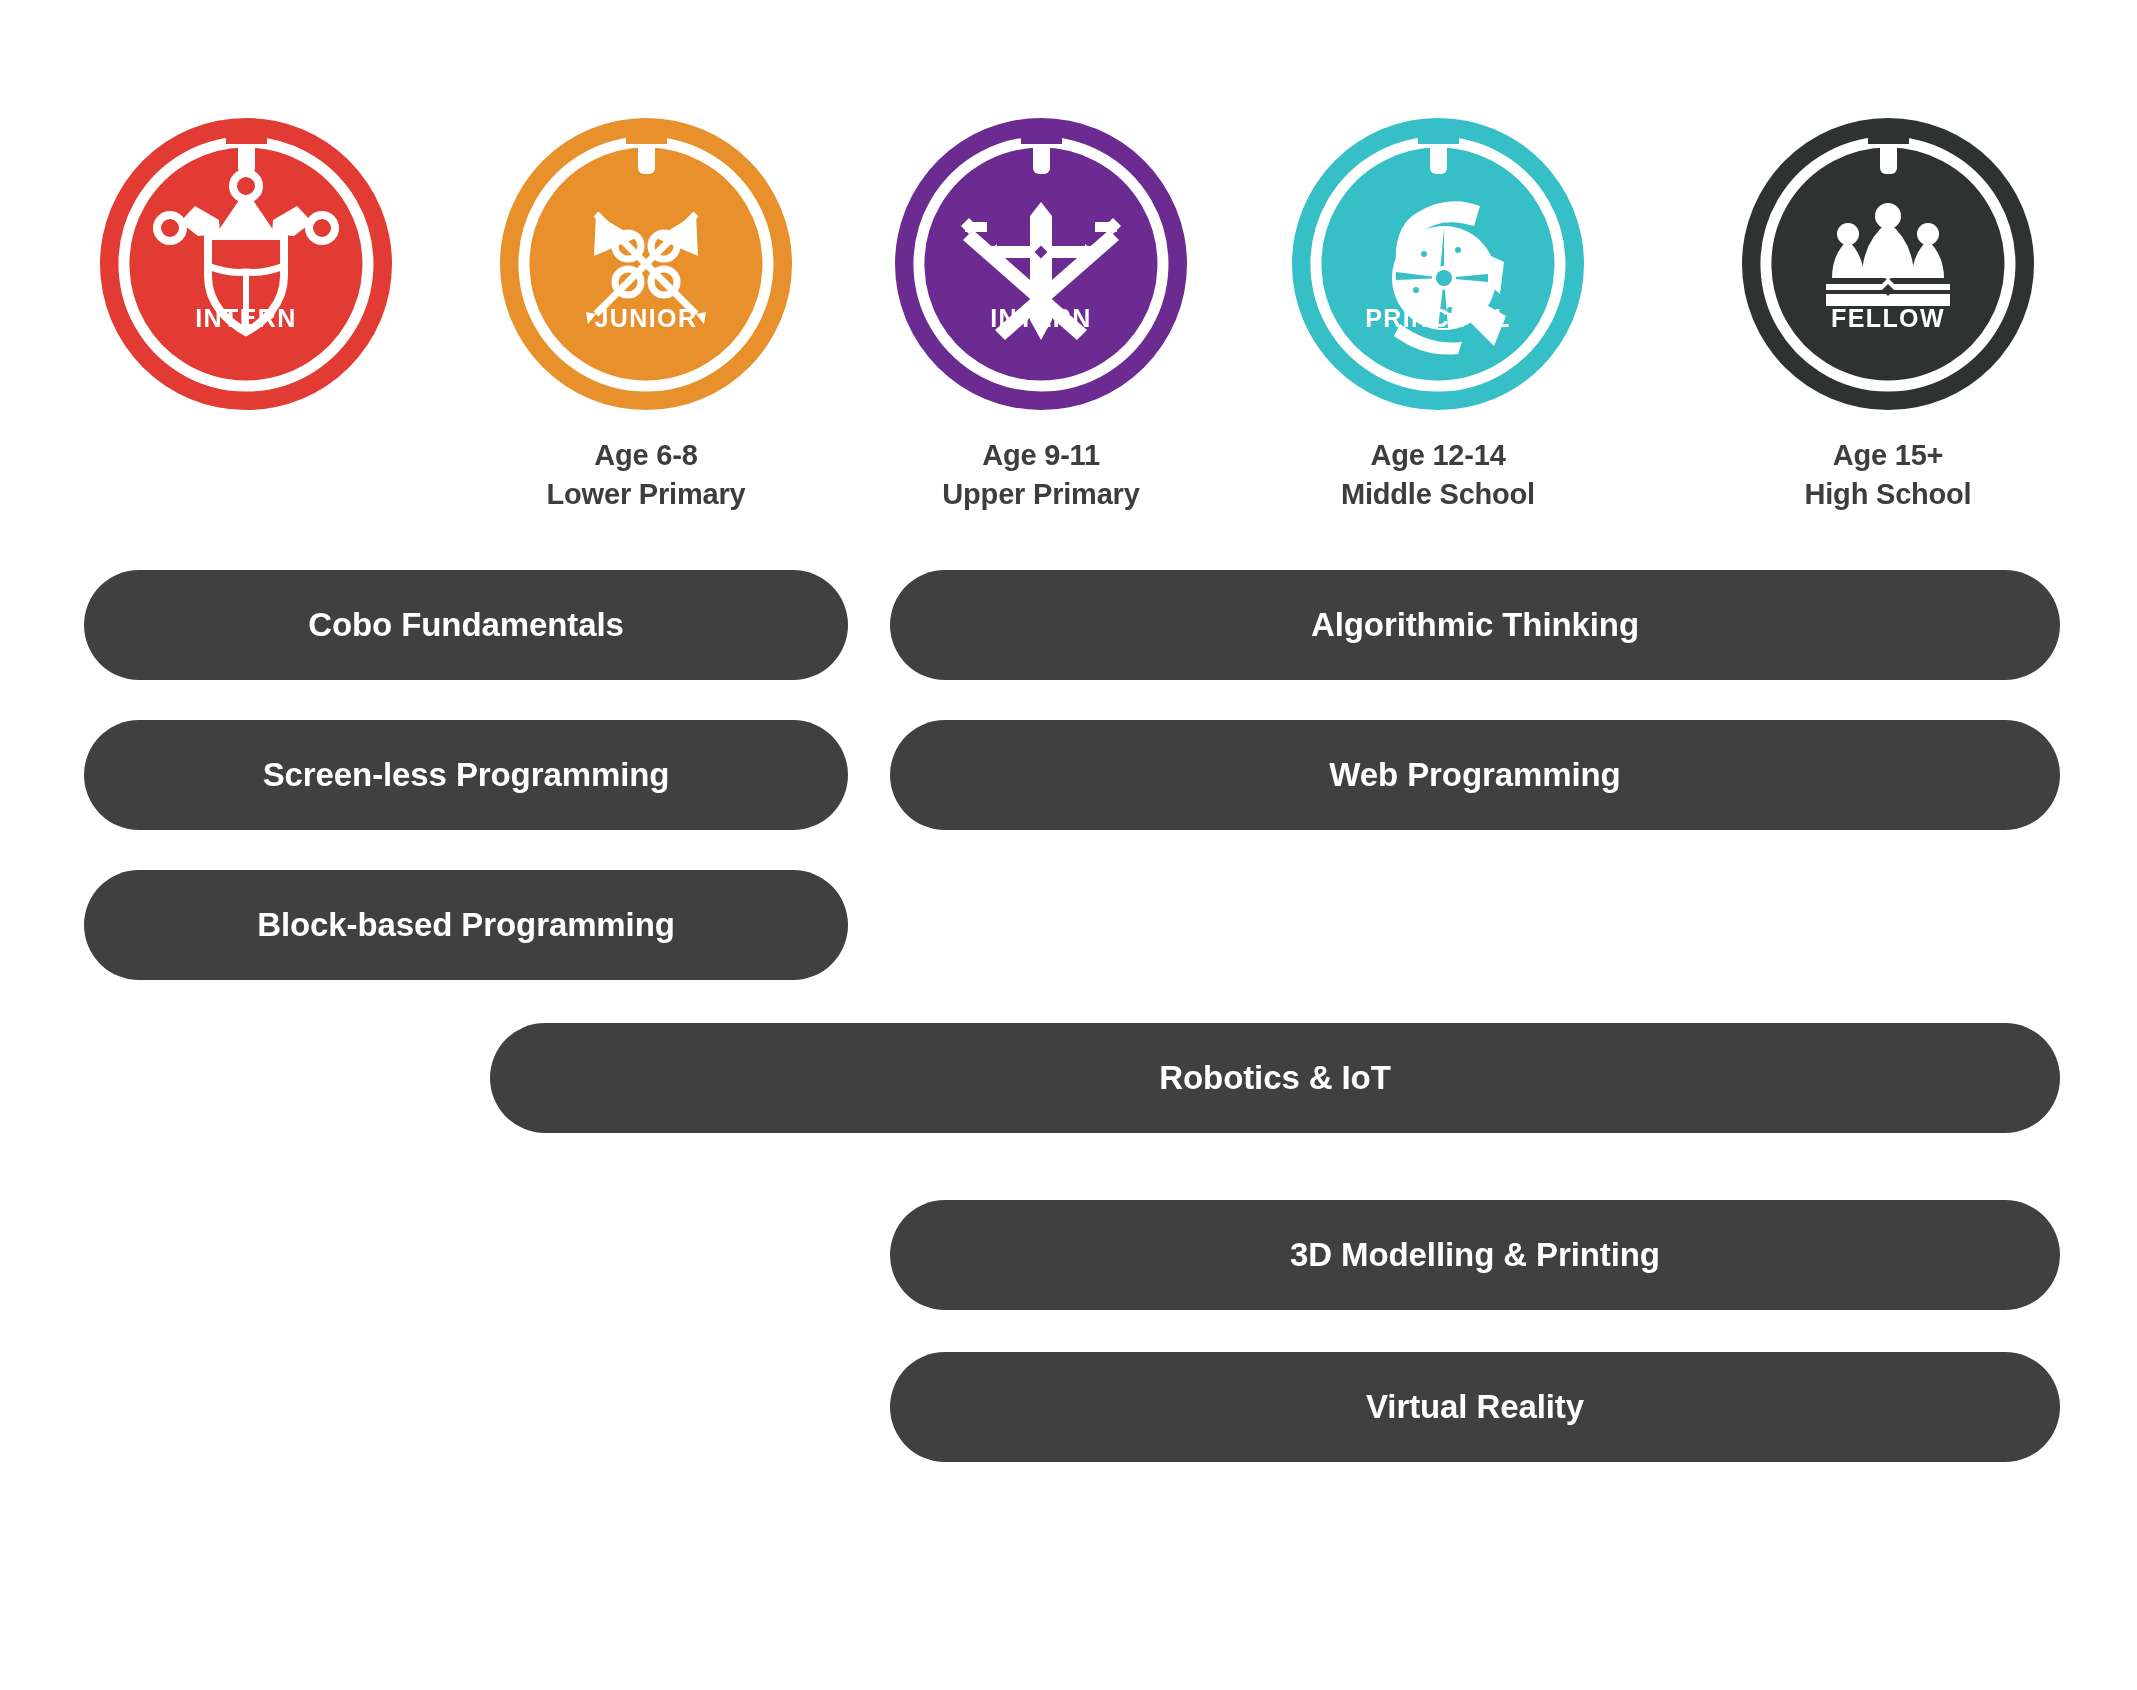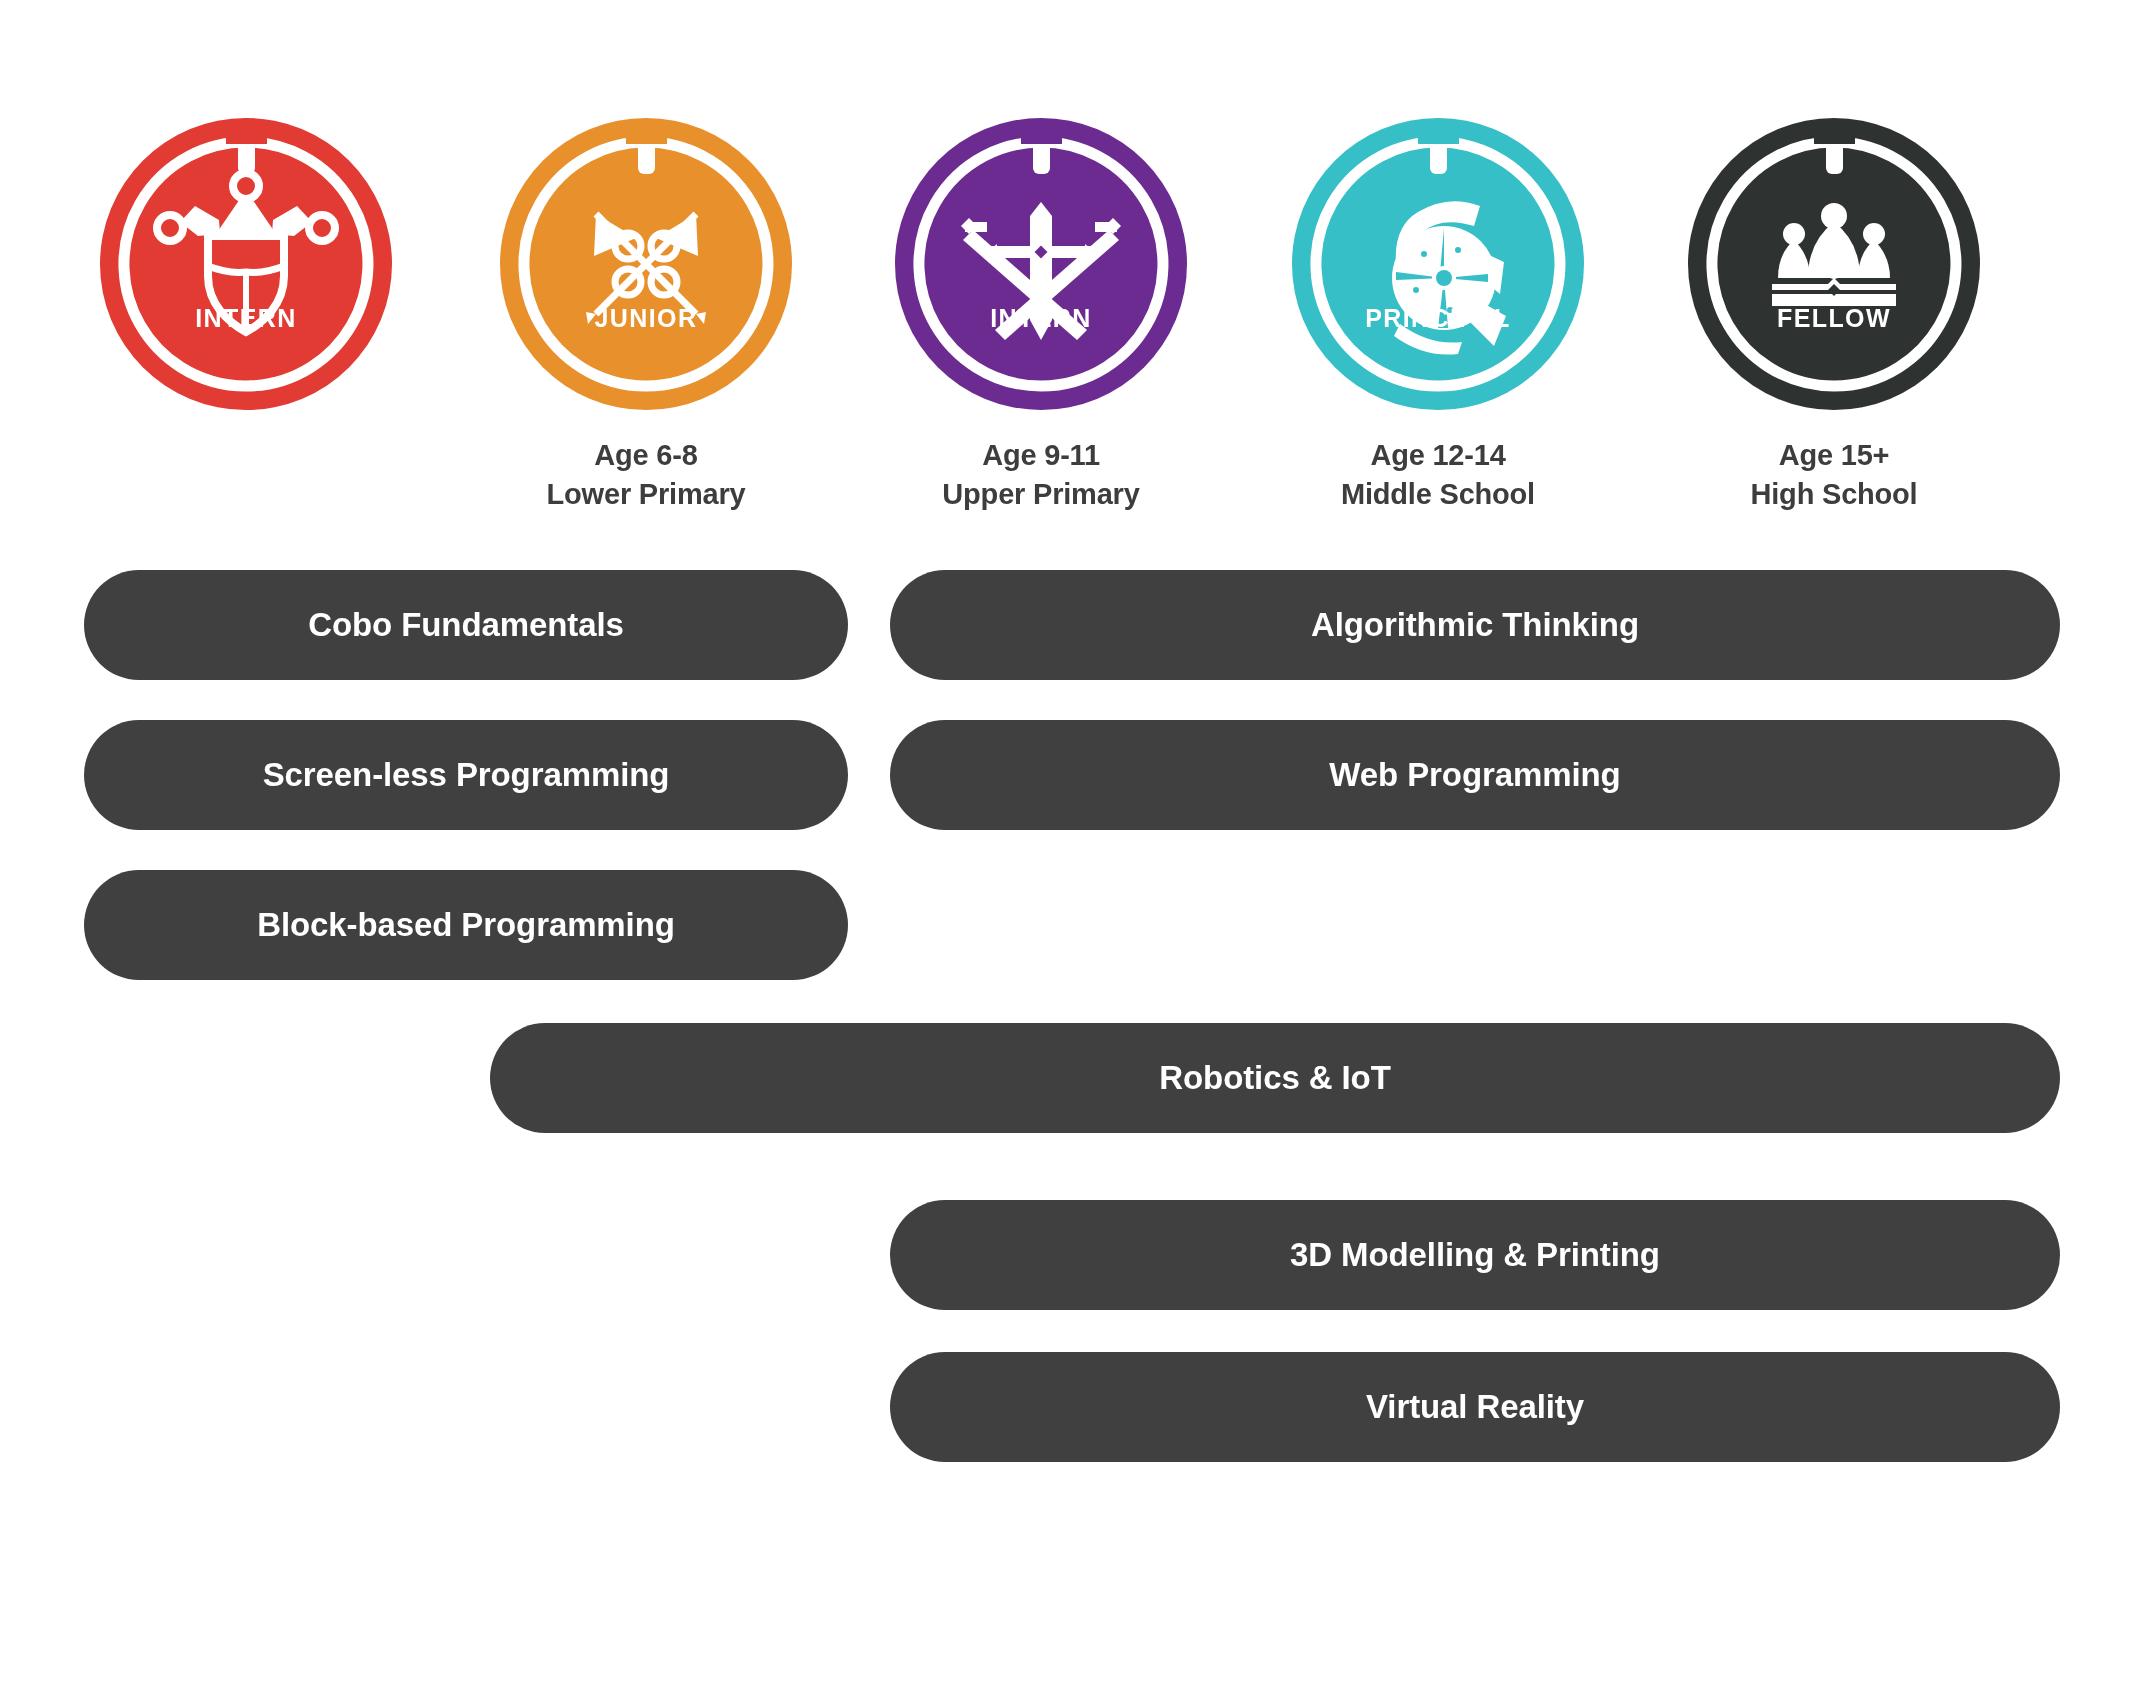--- a/index.html
+++ b/index.html
@@ -229,21 +229,21 @@
         <circle cx="152" cy="160" r="8" fill="#36BFC7"></circle>
       </svg>
       <div class="badge-rank-text">PRINCIPAL</div>
     </div>
     <div class="badge-caption">
       <span>Age 12-14</span>
       <span class="line2">Middle School</span>
     </div>
   </div>
 
-  <div class="badge-col" style="left:1684px;">
+  <div class="badge-col" style="left:1738px;">
     <div class="badge-medal">
       <svg viewBox="0 0 292 292">
         <circle cx="146" cy="146" r="146" fill="#2E3332"></circle>
         <path d="M146 24 A122 122 0 1 1 145.9 24" fill="none" stroke="#ffffff" stroke-width="11"></path>
         <rect x="138" y="8" width="17" height="48" rx="6" fill="#ffffff"></rect>
         <rect x="126" y="4" width="41" height="22" fill="#2E3332"></rect>
         <g fill="#ffffff">
 
           <path d="M146 104 q26 20 26 56 h-52 q0 -36 26 -56 z"></path>
           <circle cx="146" cy="98" r="13"></circle>

